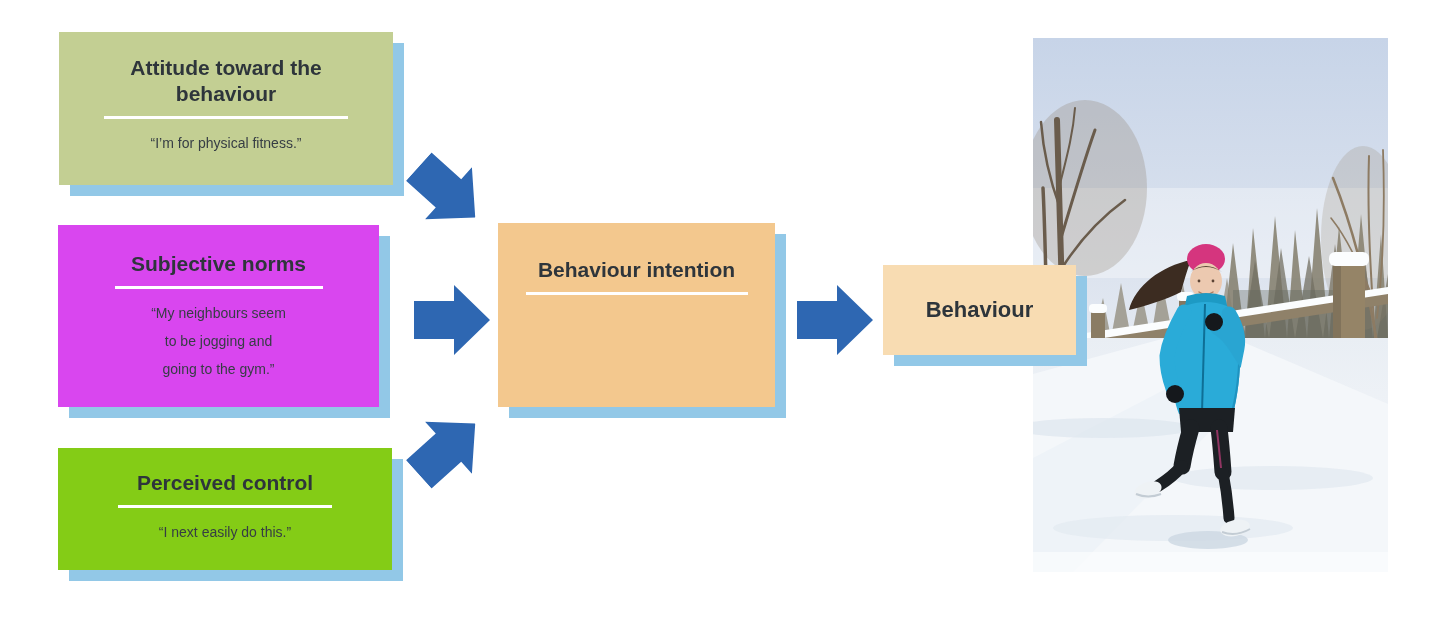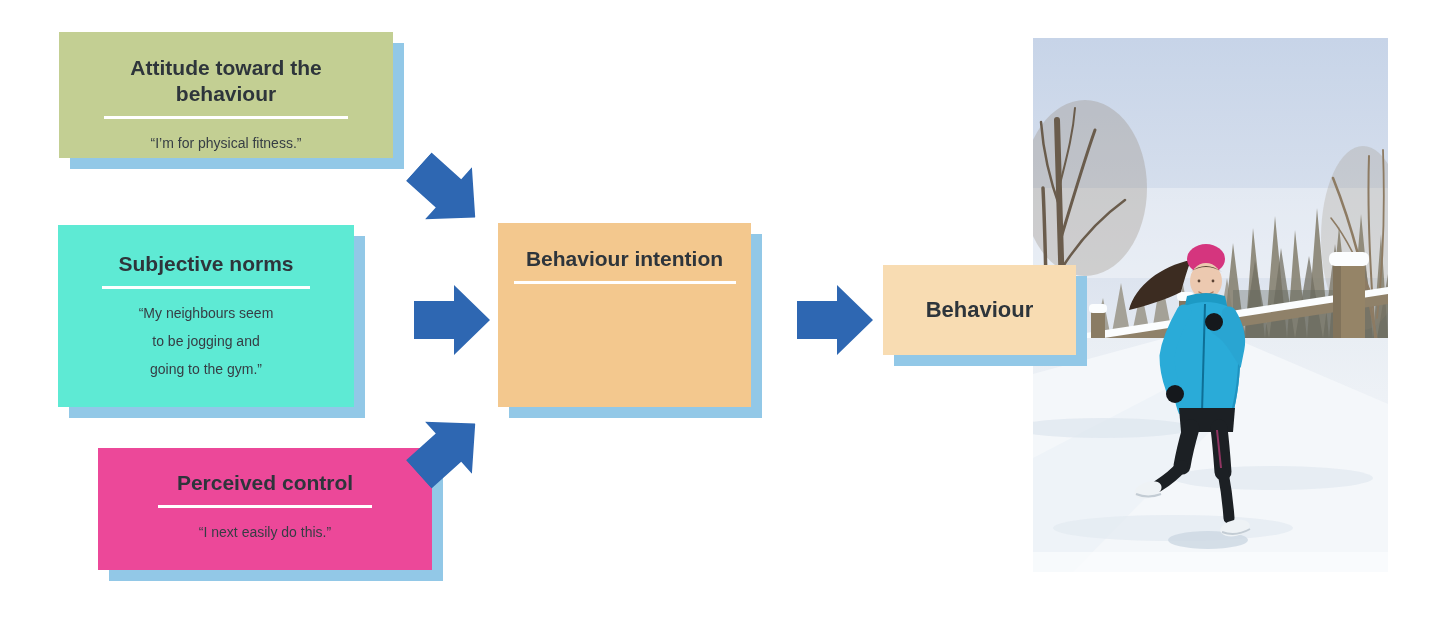--- a/index.html
+++ b/index.html
@@ -5,27 +5,27 @@
   html,body{margin:0;padding:0;background:#ffffff;}
   .canvas{
     position:relative;width:1440px;height:618px;background:#ffffff;overflow:hidden;
     font-family:"Liberation Sans","DejaVu Sans",sans-serif;
   }
   .fbox{position:absolute;box-sizing:border-box;box-shadow:11px 11px 0 0 #92c8e7;text-align:center;}
   .fbox .title{font-weight:bold;font-size:21px;line-height:26px;color:#2e353b;white-space:pre-line;}
   .fbox .divider{height:3px;background:#ffffff;margin:9px auto 10px auto;}
   .fbox .quote{font-size:14px;line-height:28px;color:#363d44;white-space:pre-line;}
   .quote-block{display:inline-block;text-align:center;}
-  .box-attitude{left:59px;top:32px;width:334px;height:126px;background:#c3cf93;padding-top:23px;}
+  .box-attitude{left:59px;top:32px;width:334px;height:153px;background:#c3cf93;padding-top:23px;}
   .box-attitude .divider{width:244px;}
-  .box-subjective{left:58px;top:225px;width:296px;height:182px;background:#5eead4;padding-top:26px;}
+  .box-subjective{left:58px;top:225px;width:321px;height:182px;background:#d946ef;padding-top:26px;}
   .box-subjective .divider{width:208px;}
-  .box-perceived{left:58px;top:448px;width:334px;height:122px;background:#ec4899;padding-top:22px;margin-left:40px;}
+  .box-perceived{left:58px;top:448px;width:334px;height:122px;background:#84cc16;padding-top:22px;}
   .box-perceived .divider{width:214px;}
-  .box-intention{left:498px;top:223px;width:253px;height:184px;background:#f3c88e;padding-top:23px;}
+  .box-intention{left:498px;top:223px;width:277px;height:184px;background:#f3c88e;padding-top:34px;}
   .box-intention .divider{width:222px;}
   .box-behaviour{left:883px;top:265px;width:193px;height:90px;background:#f8dcb2;z-index:5;}
   .box-behaviour .title{line-height:90px;font-size:22px;}
   .arrow{position:absolute;width:76px;height:70px;}
   .arrow svg{display:block;width:100%;height:100%;}
   .arrow-top{left:409px;top:157px;transform:rotate(42deg);}
   .arrow-mid{left:414px;top:285px;}
   .arrow-bottom{left:409px;top:414px;transform:rotate(-42deg);}
   .arrow-right{left:797px;top:285px;}
   .photo{position:absolute;left:1033px;top:38px;width:355px;height:534px;z-index:1;}

